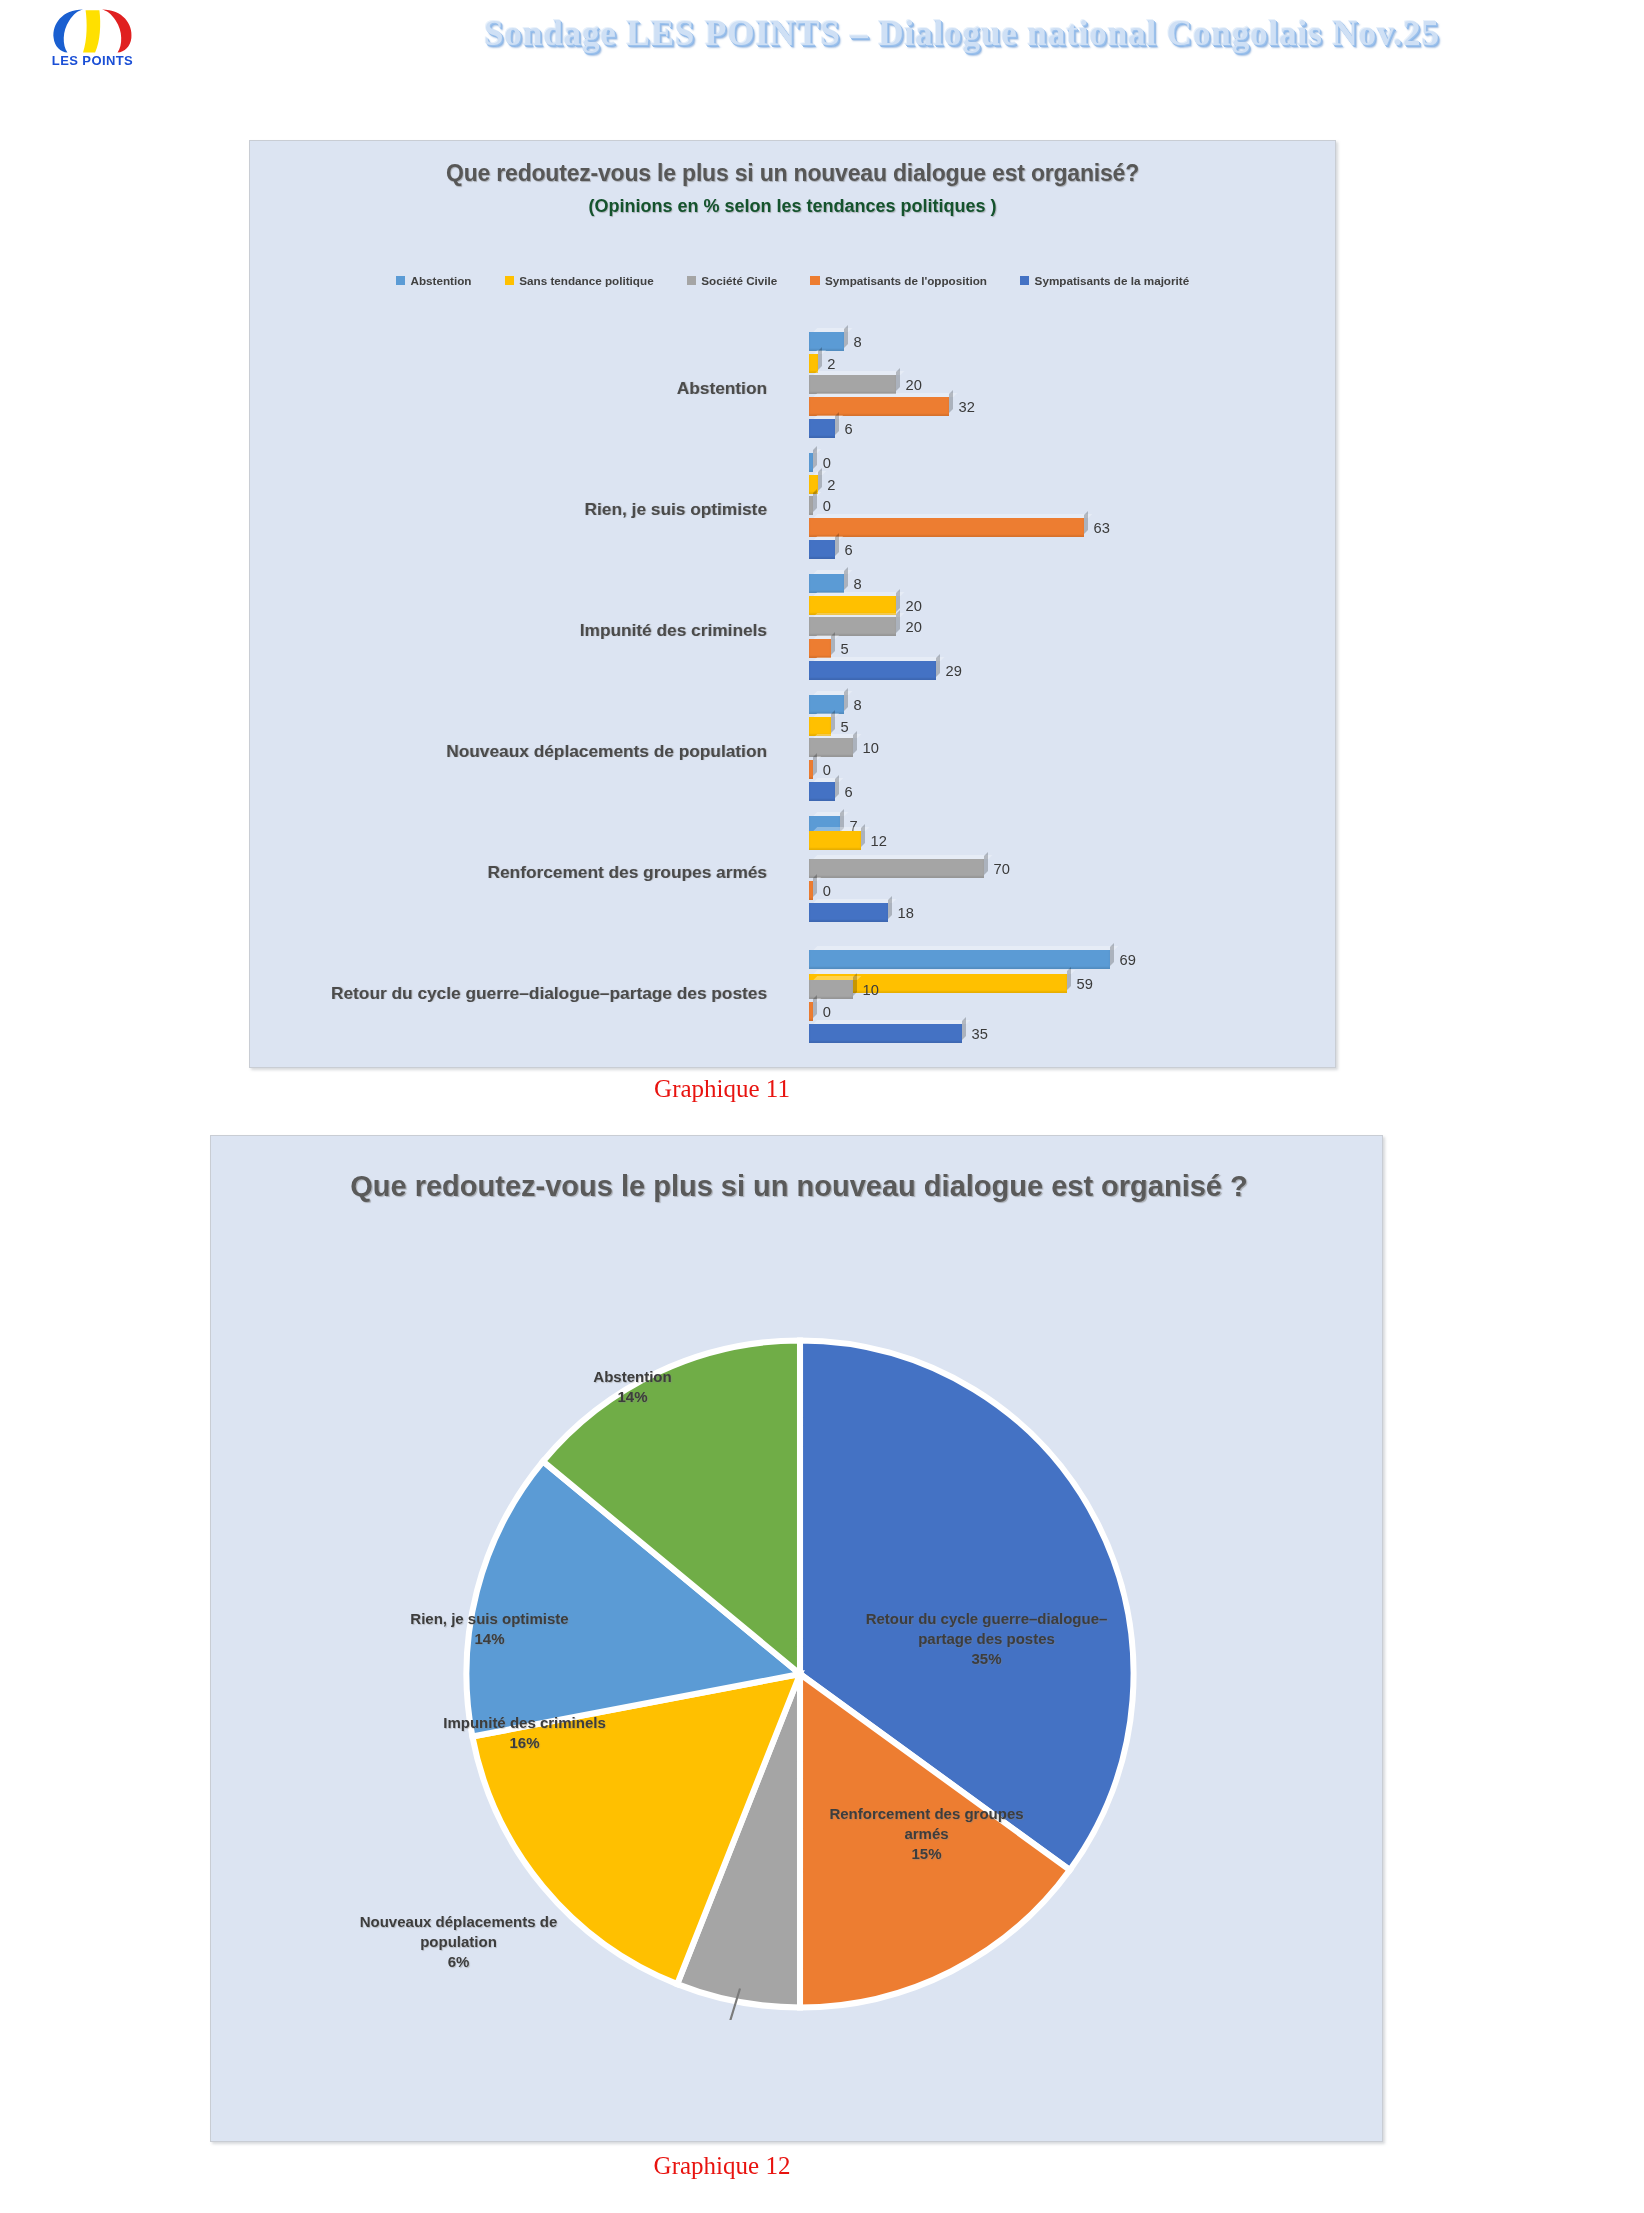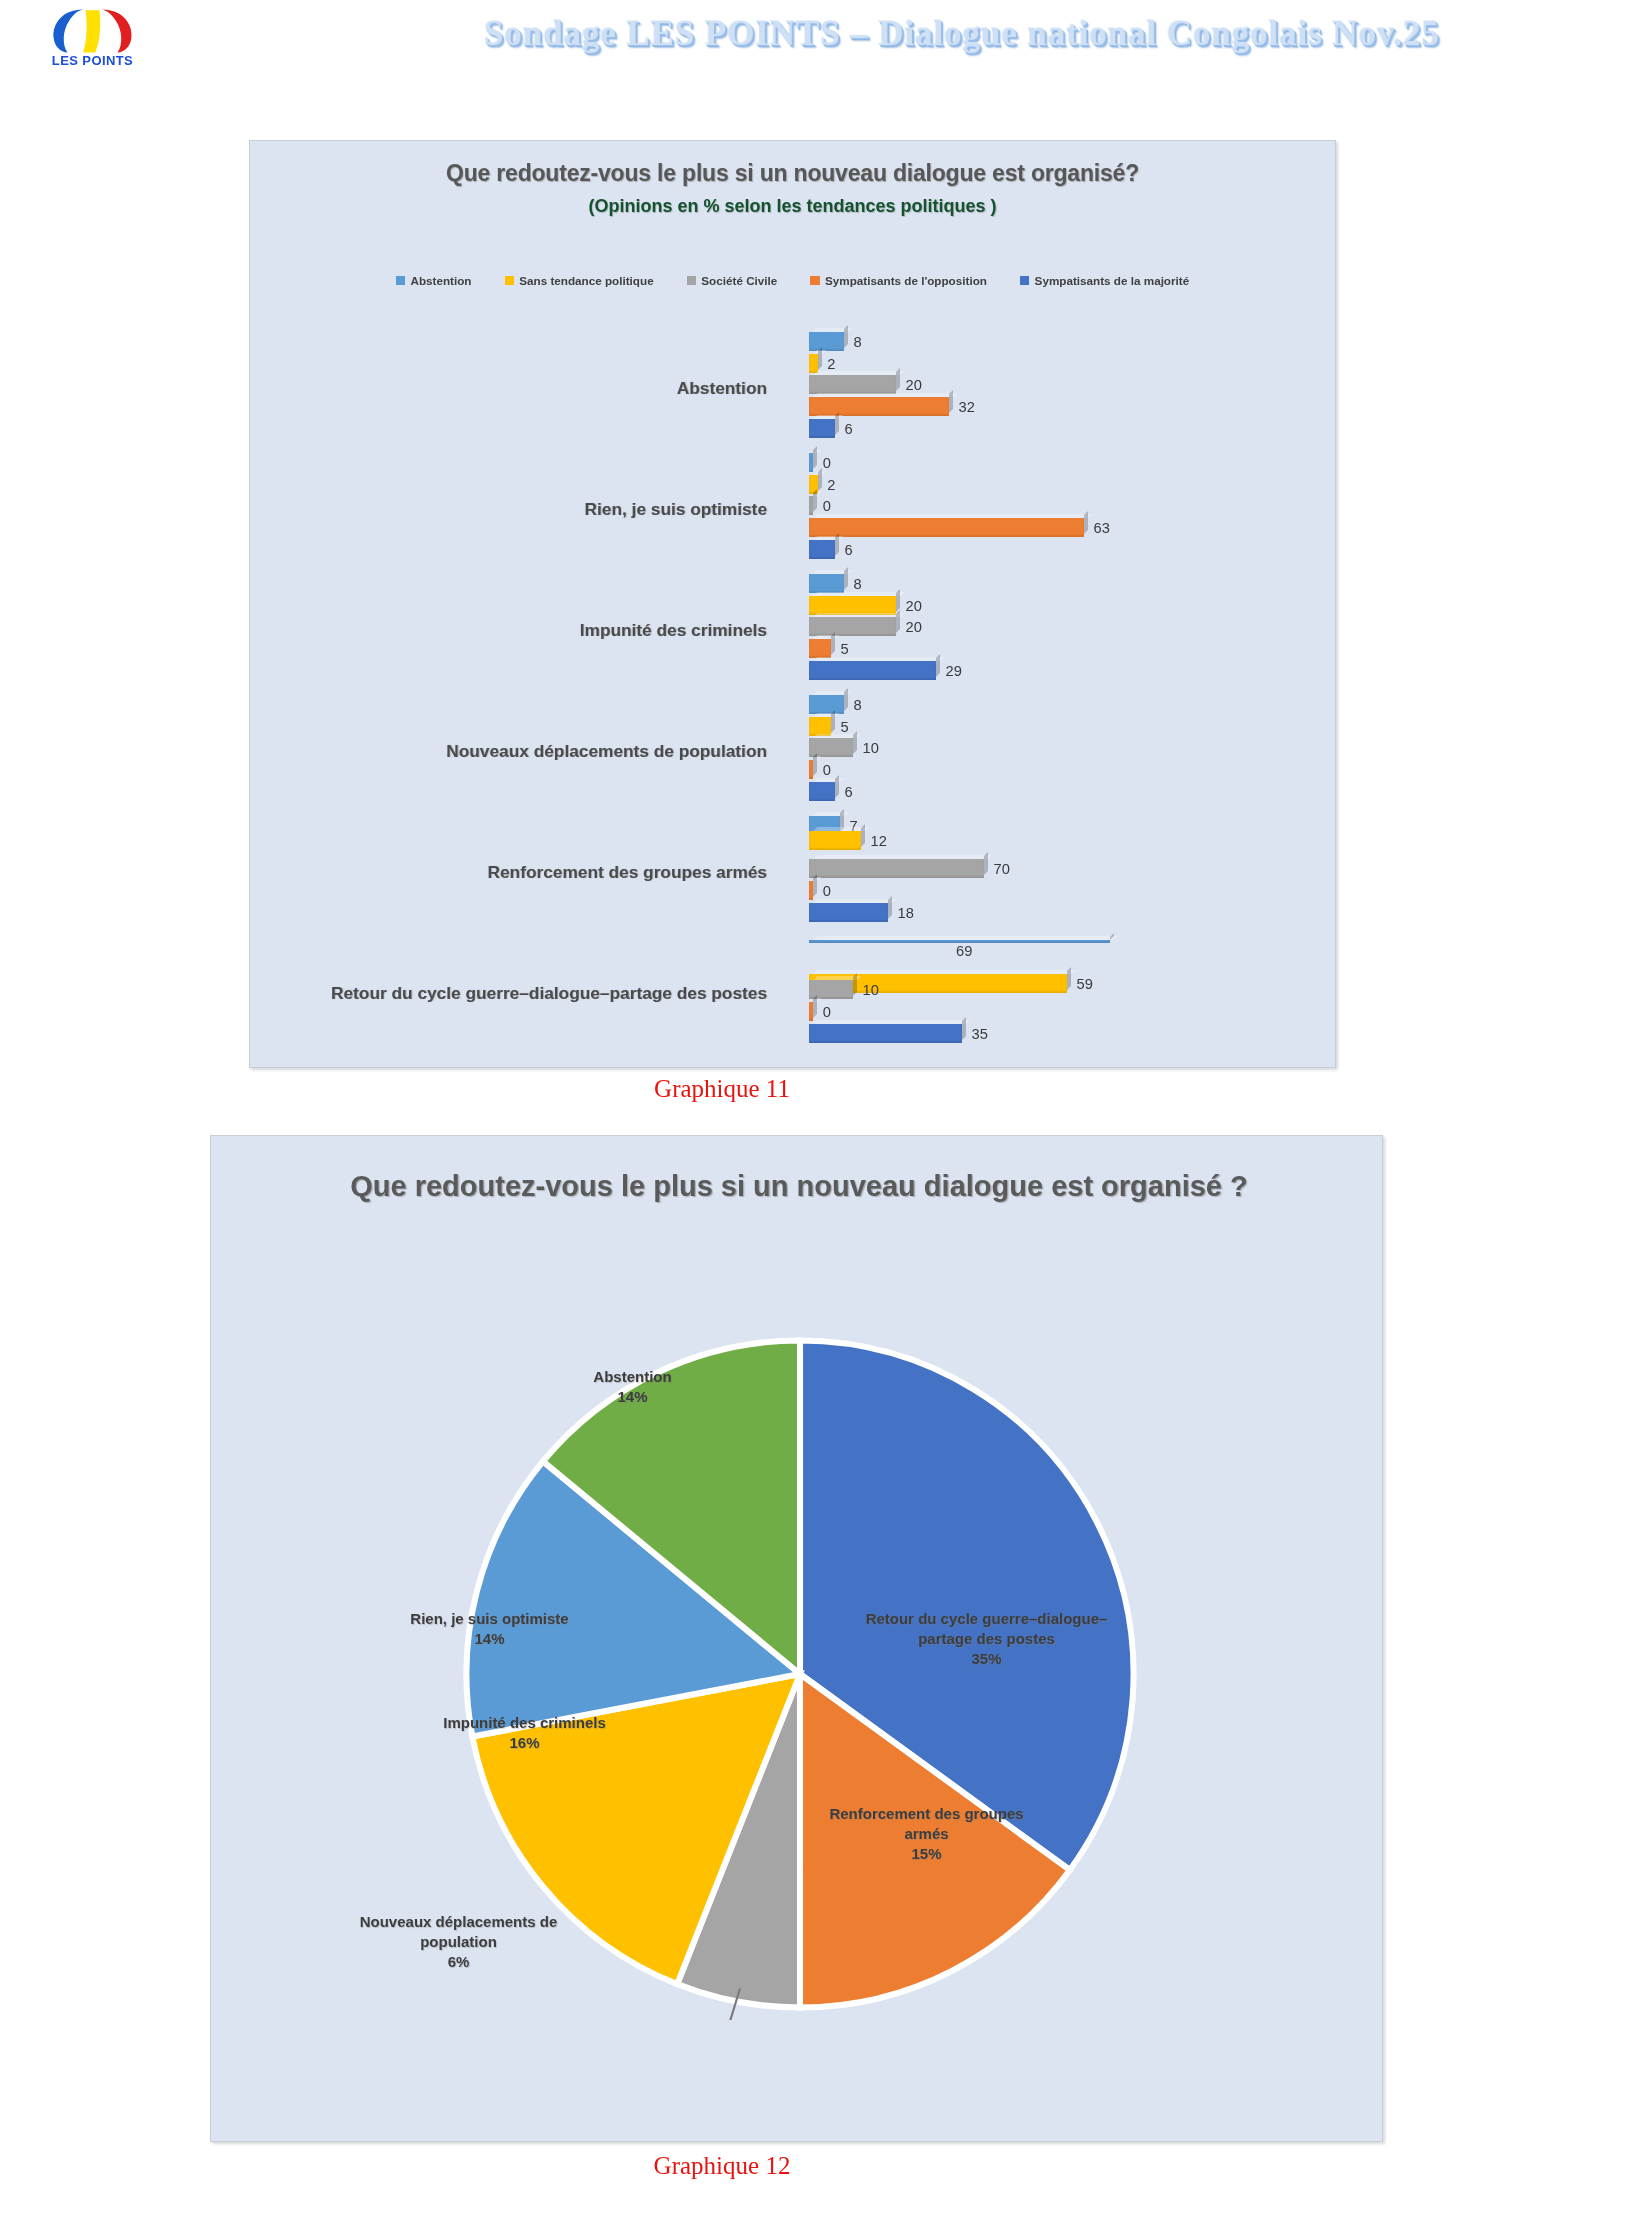--- a/index.html
+++ b/index.html
@@ -273,21 +273,21 @@
             <div class="bar-3d" style="width: 4.3px; background: rgb(237, 125, 49);"></div>
             <span class="bar-val">0</span>
           </div>
           <div class="bar-row" style="top: 92px;">
             <div class="bar-3d" style="width: 79px; background: rgb(68, 114, 196);"></div>
             <span class="bar-val">18</span>
           </div>
         </div>
         <div class="bgroup">
           <div class="bgroup-label">Retour du cycle guerre–dialogue–partage des postes</div>
-          <div class="bar-row" style="top: 8px; flex-direction: column;">
+          <div class="bar-row" style="top: 18px;">
             <div class="bar-3d" style="width: 301px; background: rgb(91, 155, 213);"></div>
             <span class="bar-val">69</span>
           </div>
           <div class="bar-row" style="top: 42px;">
             <div class="bar-3d" style="width: 258px; background: rgb(255, 192, 0);"></div>
             <span class="bar-val">59</span>
           </div>
           <div class="bar-row" style="top: 48px;">
             <div class="bar-3d" style="width: 44px; background: rgb(165, 165, 165);"></div>
             <span class="bar-val">10</span>

